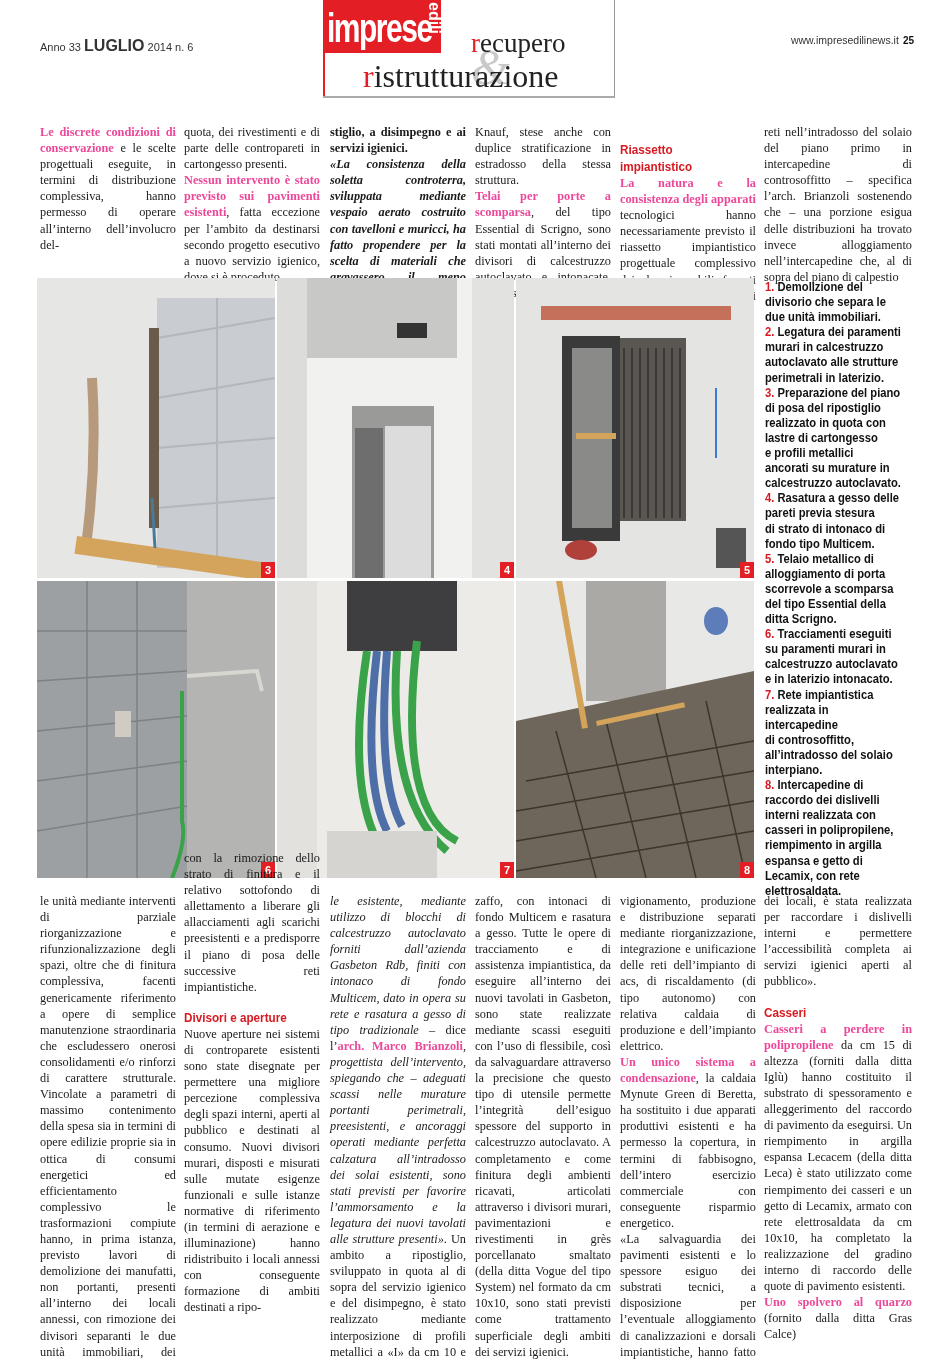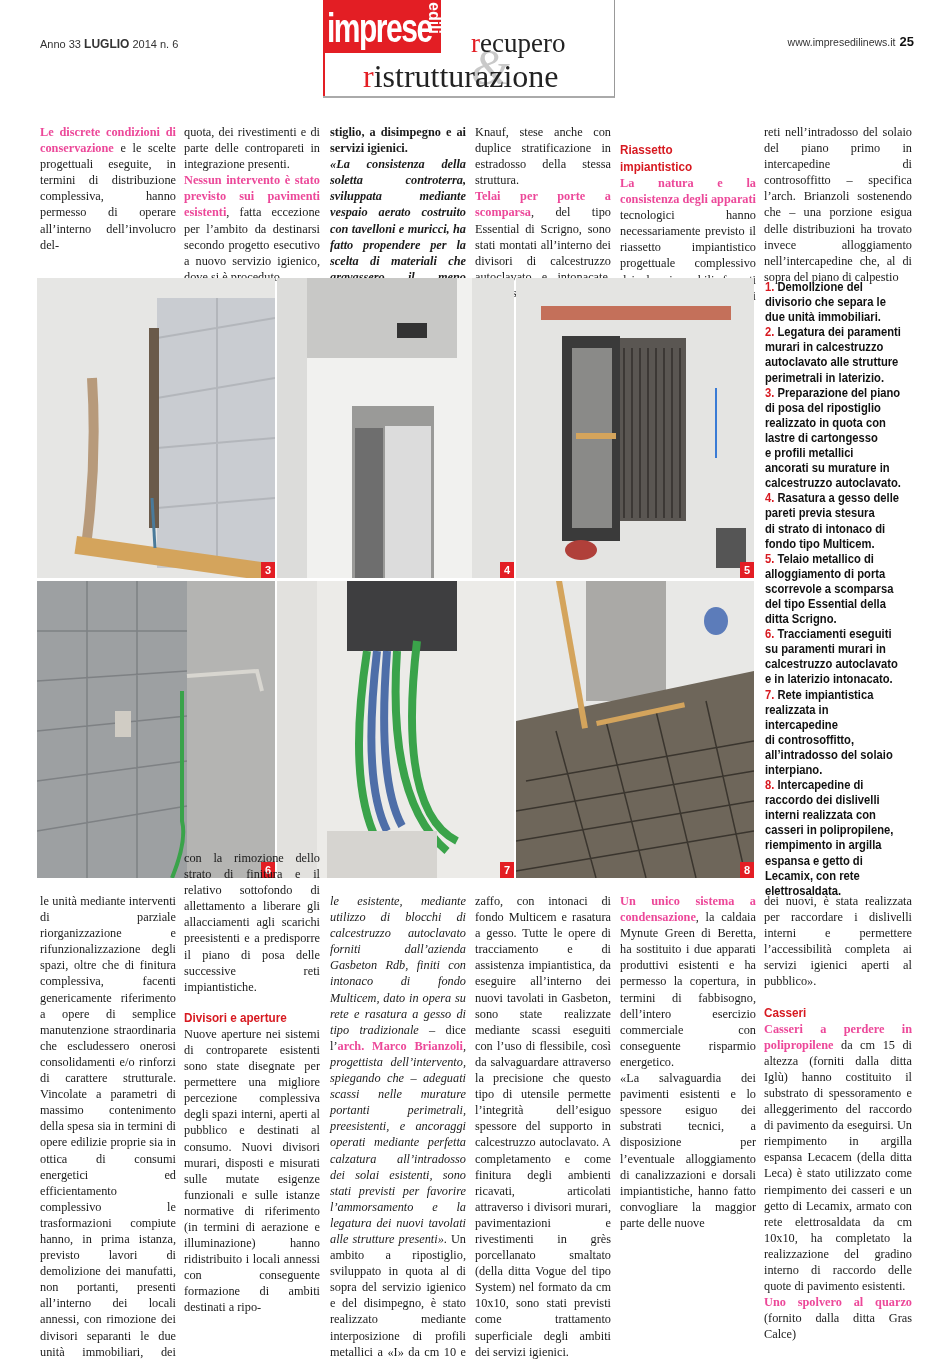--- a/index.html
+++ b/index.html
@@ -1,22 +1,22 @@
 <!DOCTYPE html>
 <html><head>
 <meta charset="utf-8">
 <style>
   html,body{margin:0;padding:0;background:#fff;}
   body{width:940px;height:1361px;position:relative;overflow:hidden;font-family:"Liberation Serif","DejaVu Serif",serif;color:#1a1a1a;}
   .abs{position:absolute;}
   
   .hdr-left{left:40px;top:37px;font-family:"Liberation Sans",sans-serif;font-size:11px;color:#333;}
-  .hdr-left b{font-weight:bold;font-size:12px;}
+  .hdr-left b{font-weight:bold;font-size:16px;}
   .hdr-right{right:26px;top:34px;font-family:"Liberation Sans",sans-serif;font-size:10.5px;color:#333;}
-  .hdr-right b{font-size:13px;font-weight:bold;margin-left:4px;color:#111;}
+  .hdr-right b{font-size:10px;font-weight:bold;margin-left:4px;color:#111;}
   .masthead{left:323px;top:0;width:291px;height:96px;border-right:1px solid #999;border-bottom:2px solid #aaa;background:#fff;}
   .masthead .redbox{position:absolute;left:0;top:0;width:118px;height:53px;background:#e31e24;}
   .masthead .imprese{position:absolute;left:4px;top:6px;font-family:"Liberation Sans",sans-serif;font-weight:bold;font-size:30px;color:#fff;letter-spacing:-1.5px;transform:scaleY(1.35);transform-origin:left top;}
   .masthead .edili{position:absolute;left:103px;top:2px;font-family:"Liberation Sans",sans-serif;font-weight:bold;font-size:16px;color:#fff;transform:rotate(90deg);transform-origin:left top;left:120px;}
   .masthead .rline{position:absolute;left:0;top:53px;width:2px;height:43px;background:#e31e24;}
   .masthead .amp{position:absolute;left:148px;top:38px;font-size:50px;color:#c9c9c9;font-style:italic;}
   .masthead .t1{position:absolute;left:148px;top:28px;font-size:27px;color:#222;font-family:Liberation Serif, serif;}
   .masthead .t2{position:absolute;left:40px;top:58px;font-size:32px;color:#222;}
   .masthead .t1 .r,.masthead .t2 .r{color:#e31e24;}
   
@@ -52,21 +52,21 @@
 </div>
 
 <div class="abs hdr-right">
   <span>www.impresedilinews.it</span><b>25</b>
 </div>
 
 <div class="col" style="left:40px;top:124px;width:136px;">
   <p><span class="red">Le discrete condizioni di conservazione</span><span> e le scelte progettuali eseguite, in termini di distribuzione complessiva, hanno permesso di operare all’interno dell’involucro del-</span></p>
 </div>
 <div class="col" style="left:184px;top:124px;width:136px;">
-  <p>quota, dei rivestimenti e di parte delle contropareti in integrazione presenti.</p>
+  <p>quota, dei rivestimenti e di parte delle contropareti in cartongesso presenti.</p>
   <p><span class="red">Nessun intervento è stato previsto sui pavimenti esistenti</span><span>, fatta eccezione per l’ambito da destinarsi secondo progetto esecutivo a nuovo servizio igienico, dove si è proceduto</span></p>
 </div>
 <div class="col" style="left:330px;top:124px;width:136px;font-weight:bold;">
   <p>stiglio, a disimpegno e ai servizi igienici.</p>
   <p class="it">«La consistenza della soletta controterra, sviluppata mediante vespaio aerato costruito con tavelloni e muricci, ha fatto propendere per la scelta di materiali che gravassero il meno possibile sul substrato struttura-</p>
 </div>
 <div class="col" style="left:475px;top:124px;width:136px;">
   <p>Knauf, stese anche con duplice stratificazione in estradosso della stessa struttura.</p>
   <p><span class="red">Telai per porte a scomparsa</span><span>, del tipo Essential di Scrigno, sono stati montati all’interno dei divisori di calcestruzzo autoclavato e intonacate, previa stesura di strato di rin-</span></p>
 </div>
@@ -208,21 +208,22 @@
   <p class="sub" style="margin-top:14px;">Divisori e aperture</p>
   <p>Nuove aperture nei sistemi di controparete esistenti sono state disegnate per permettere una migliore percezione complessiva degli spazi interni, aperti al pubblico e destinati al consumo. Nuovi divisori murari, disposti e misurati sulle mutate esigenze funzionali e sulle istanze normative di riferimento (in termini di aerazione e illuminazione) hanno ridistribuito i locali annessi con conseguente formazione di ambiti destinati a ripo-</p>
 </div>
 <div class="col" style="left:330px;top:893px;width:136px;">
   <p><span class="it">le esistente, mediante utilizzo di blocchi di calcestruzzo autoclavato forniti dall’azienda Gasbeton Rdb, finiti con intonaco di fondo Multicem, dato in opera su rete e rasatura a gesso di tipo tradizionale</span><span> – dice l’</span><span class="red">arch. Marco Brianzoli</span><span class="it">, progettista dell’intervento, spiegando che – adeguati scassi nelle murature portanti perimetrali, preesistenti, e ancoraggi operati mediante perfetta calzatura all’intradosso dei solai esistenti, sono stati previsti per favorire l’ammorsamento e la legatura dei nuovi tavolati alle strutture presenti»</span><span>. Un ambito a ripostiglio, sviluppato in quota al di sopra del servizio igienico e del disimpegno, è stato realizzato mediante interposizione di profili metallici a «I» da cm 10 e rivestimento in lastre di cartongesso, anche del tipo Idrostop fornite dalla ditta</span></p>
 </div>
 <div class="col" style="left:475px;top:893px;width:136px;">
   <p>zaffo, con intonaci di fondo Multicem e rasatura a gesso. Tutte le opere di tracciamento e di assistenza impiantistica, da eseguire all’interno dei nuovi tavolati in Gasbeton, sono state realizzate mediante scassi eseguiti con l’uso di flessibile, così da salvaguardare attraverso la precisione che questo tipo di utensile permette l’integrità dell’esiguo spessore del supporto in calcestruzzo autoclavato. A completamento e come finitura degli ambienti ricavati, articolati attraverso i divisori murari, pavimentazioni e rivestimenti in grès porcellanato smaltato (della ditta Vogue del tipo System) nel formato da cm 10x10, sono stati previsti come trattamento superficiale degli ambiti dei servizi igienici.</p>
 </div>
 <div class="col" style="left:620px;top:893px;width:136px;">
+  <p>vigionamento, produzione e distribuzione separati mediante riorganizzazione, integrazione e unificazione delle reti dell’impianto di acs, di riscaldamento (di tipo autonomo) con relativa caldaia di produzione e dell’impianto elettrico.</p>
   <p><span class="red">Un unico sistema a condensazione</span><span>, la caldaia Mynute Green di Beretta, ha sostituito i due apparati produttivi esistenti e ha permesso la copertura, in termini di fabbisogno, dell’intero esercizio commerciale con conseguente risparmio energetico.</span></p>
   <p>«La salvaguardia dei pavimenti esistenti e lo spessore esiguo dei substrati tecnici, a disposizione per l’eventuale alloggiamento di canalizzazioni e dorsali impiantistiche, hanno fatto convogliare la maggior parte delle nuove</p>
 </div>
 <div class="col" style="left:764px;top:893px;width:148px;">
-  <p>dei nuovi, è stata realizzata per raccordare i dislivelli interni e permettere l’accessibilità completa ai servizi igienici aperti al pubblico».</p>
+  <p>dei locali, è stata realizzata per raccordare i dislivelli interni e permettere l’accessibilità completa ai servizi igienici aperti al pubblico».</p>
   <p class="sub" style="margin-top:14px;">Casseri</p>
   <p><span class="red">Casseri a perdere in polipropilene</span><span> da cm 15 di altezza (forniti dalla ditta Iglù) hanno costituito il substrato di spessoramento e alleggerimento del raccordo di pavimento da eseguirsi. Un riempimento in argilla espansa Lecacem (della ditta Leca) è stato utilizzato come riempimento dei casseri e un getto di Lecamix, armato con rete elettrosaldata da cm 10x10, ha completato la realizzazione del gradino interno di raccordo delle quote di pavimento esistenti.</span></p>
   <p><span class="red">Uno spolvero al quarzo</span><span> (fornito dalla ditta Gras Calce)</span></p>
 </div>
 
 </body></html>

